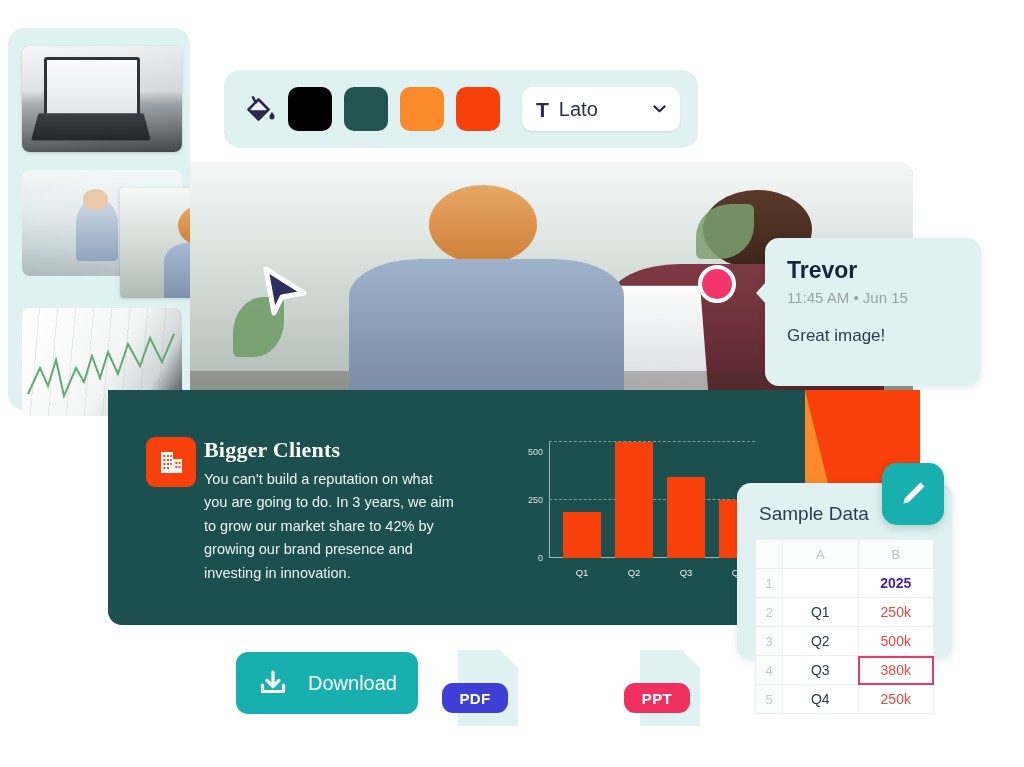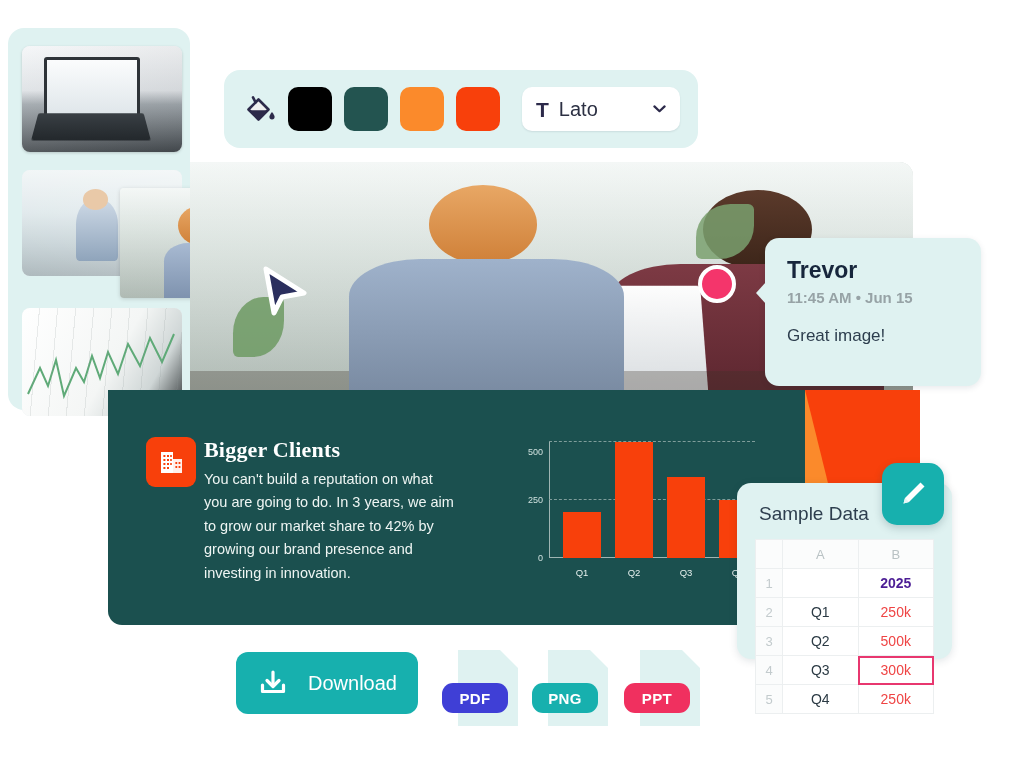--- a/index.html
+++ b/index.html
@@ -118,21 +118,21 @@
   #comment-card{
     position:absolute;left:765px;top:238px;width:216px;height:148px;
     background:#dff2f1;border-radius:14px;padding:20px 22px;box-sizing:border-box;
     box-shadow:0 2px 6px rgba(20,40,60,.10);
   }
   #comment-card:before{
     content:"";position:absolute;left:-9px;top:44px;width:0;height:0;
     border-top:11px solid transparent;border-bottom:11px solid transparent;border-right:10px solid #dff2f1;
   }
   #comment-author{font-size:23px;font-weight:bold;color:#17263c;line-height:1.1;}
-  #comment-meta{font-size:15px;color:#97a3a6;margin-top:6px;font-weight:bold;}
+  #comment-meta{font-size:15px;color:#97a3a6;margin-top:6px;}
   #comment-text{font-size:17px;color:#2d3e4e;margin-top:20px;}
 
   
   #content-slide{
     position:absolute;left:108px;top:390px;width:812px;height:235px;
     background:#1b504f;border-radius:0 0 14px 14px;overflow:hidden;
   }
   #orange-accent{position:absolute;right:0;top:0;width:115px;height:100%;background:#f8400b;}
   #orange-accent:before{
     content:"";position:absolute;left:0;top:0;width:58px;height:100%;
@@ -335,21 +335,21 @@
             <td class="colb">250k</td>
           </tr>
           <tr>
             <td class="rownum">3</td>
             <td class="cola">Q2</td>
             <td class="colb">500k</td>
           </tr>
           <tr>
             <td class="rownum">4</td>
             <td class="cola">Q3</td>
-            <td class="colb sel" style="outline-color: rgb(232, 55, 111);">300k</td>
+            <td class="colb sel" style="outline-color: rgb(232, 55, 111);">380k</td>
           </tr>
           <tr>
             <td class="rownum">5</td>
             <td class="cola">Q4</td>
             <td class="colb">250k</td>
           </tr>
         </tbody>
     </table>
   </div>
 
@@ -366,22 +366,18 @@
       <path d="M9 12.5 15 18.5 21 12.5" fill="none" stroke="#fff" stroke-width="3.2" stroke-linecap="round" stroke-linejoin="round"></path>
       <path d="M4.5 17v6.5h21V17" fill="none" stroke="#fff" stroke-width="3.2" stroke-linecap="round" stroke-linejoin="round"></path>
     </svg>
     <span id="download-label">Download</span>
   </div>
 
   <div class="filecard" id="file-pdf">
     <div class="fold"></div>
     <div class="filetag" style="background:#3f3fd6">PDF</div>
   </div>
-  <div class="filecard" id="file-png">
-    <div class="fold"></div>
-    <div class="filetag" style="background:#17b0ae">PNG</div>
-  </div>
   <div class="filecard" id="file-ppt">
     <div class="fold"></div>
     <div class="filetag" style="background:#f0305f">PPT</div>
   </div>
 
 </div>
 
 </body></html>

